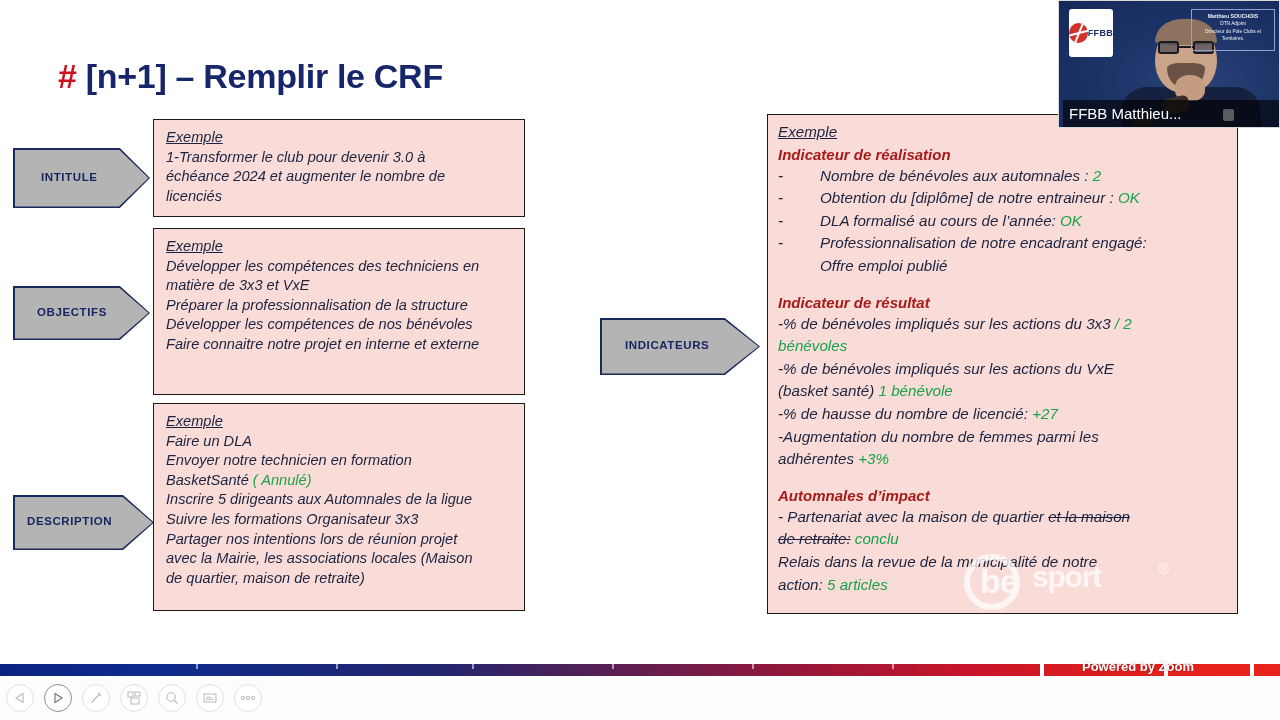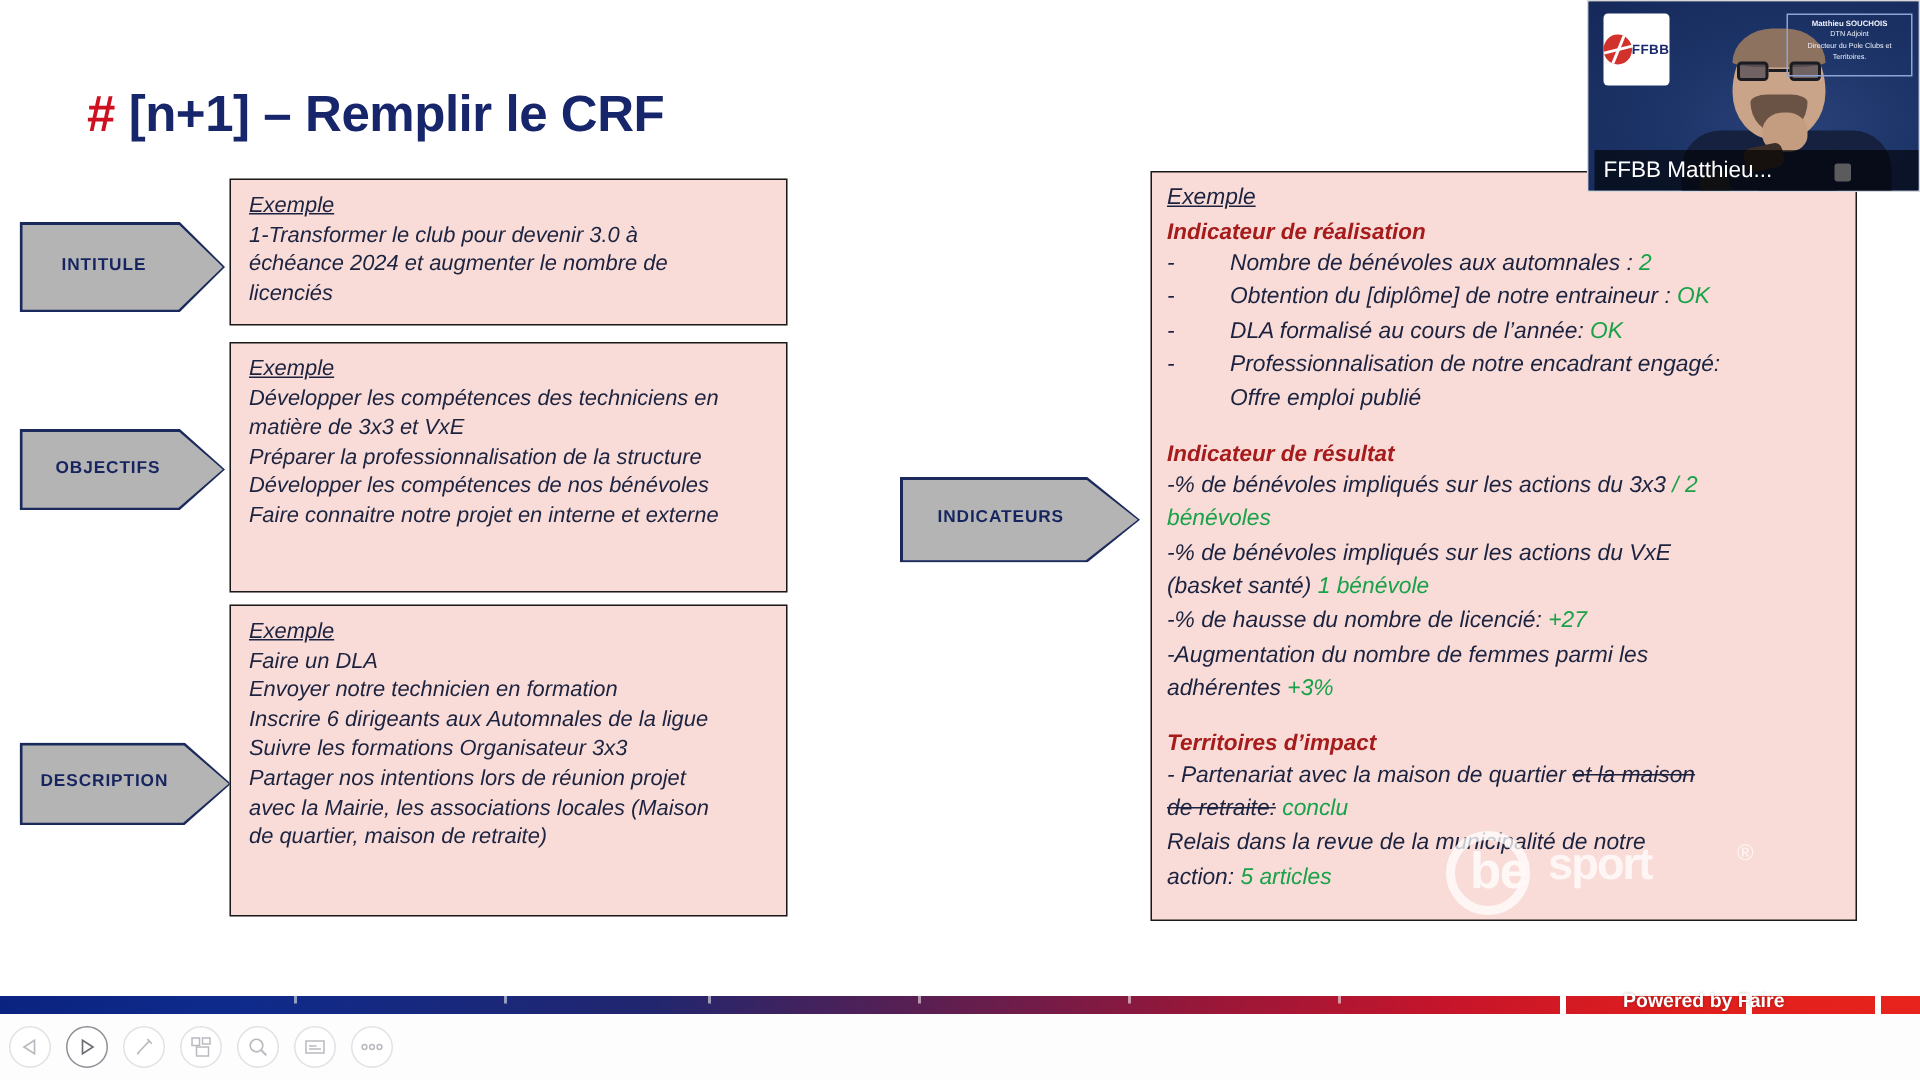--- a/index.html
+++ b/index.html
@@ -378,21 +378,22 @@
       <div class="bx-line">matière de 3x3 et VxE</div>
       <div class="bx-line">Préparer la professionnalisation de la structure</div>
       <div class="bx-line">Développer les compétences de nos bénévoles</div>
       <div class="bx-line">Faire connaitre notre projet en interne et externe</div>
     </div>
 
     <div class="pink-box" style="left:153px; top:403px; width:372px; height:208px;">
       <div class="ex-head">Exemple</div>
       <div class="bx-line">Faire un DLA</div>
       <div class="bx-line">Envoyer notre technicien en formation</div>
-      <div class="bx-line">Inscrire 6 dirigeants aux Automnales de la ligue</div>
+      <div class="bx-line"><span>BasketSanté</span><span class="green"> ( Annulé)</span></div>
+      <div class="bx-line">Inscrire 5 dirigeants aux Automnales de la ligue</div>
       <div class="bx-line">Suivre les formations Organisateur 3x3</div>
       <div class="bx-line">Partager nos intentions lors de réunion projet</div>
       <div class="bx-line">avec la Mairie, les associations locales (Maison</div>
       <div class="bx-line">de quartier, maison de retraite)</div>
     </div>
 
     <div class="pink-box" id="right-box" style="left:767px; top:114px; width:471px; height:500px; padding:6px 10px 8px 10px;">
       <div class="ex-head">Exemple</div>
 
       <div class="sect-head">Indicateur de réalisation</div>
@@ -424,21 +425,21 @@
       <div class="bx-line"><span>-% de bénévoles impliqués sur les actions du 3x3 </span><span class="green">/ 2</span></div>
       <div class="bx-line green">bénévoles</div>
       <div class="bx-line">-% de bénévoles impliqués sur les actions du VxE</div>
       <div class="bx-line"><span>(basket santé) </span><span class="green">1 bénévole</span></div>
       <div class="bx-line"><span>-% de hausse du nombre de licencié: </span><span class="green">+27</span></div>
       <div class="bx-line">-Augmentation du nombre de femmes parmi les</div>
       <div class="bx-line"><span>adhérentes </span><span class="green">+3%</span></div>
 
       <div class="spacer-sm"></div>
 
-      <div class="sect-head">Territoires d’impact</div>
+      <div class="sect-head">Automnales d’impact</div>
       <div class="bx-line"><span>- Partenariat avec la maison de quartier </span><span class="strike">et la maison</span></div>
       <div class="bx-line"><span class="strike">de retraite:</span><span class="green"> conclu</span></div>
       <div class="bx-line">Relais dans la revue de la municipalité de notre</div>
       <div class="bx-line"><span>action: </span><span class="green">5 articles</span></div>
     </div>
 
     <div id="watermark">
       <div class="wm-circle"></div>
       <div class="wm-be">be</div>
       <div class="wm-sport">sport</div>
@@ -484,21 +485,21 @@
     <div class="tick" style="left:196px;"></div>
     <div class="tick" style="left:336px;"></div>
     <div class="tick" style="left:472px;"></div>
     <div class="tick" style="left:612px;"></div>
     <div class="tick" style="left:752px;"></div>
     <div class="tick" style="left:892px;"></div>
     <div class="seg-gap" style="left:1040px;"></div>
     <div class="seg-gap" style="left:1250px;"></div>
     <div class="seg-gap" style="left:1164px;"></div>
   </div>
-  <div id="powered">Powered by Faire</div>
+  <div id="powered">Powered by Zoom</div>
 
   <div id="toolbar">
     <div class="tool-btn" style="left:6px;">
       <span>
         <svg width="12" height="12" viewBox="0 0 12 12">
             <polygon points="9,1.5 9,10.5 2,6" fill="none" stroke="currentColor" stroke-width="1.1"></polygon>
           </svg>
       </span>
     </div>
     <div class="tool-btn active" style="left:44px;">

